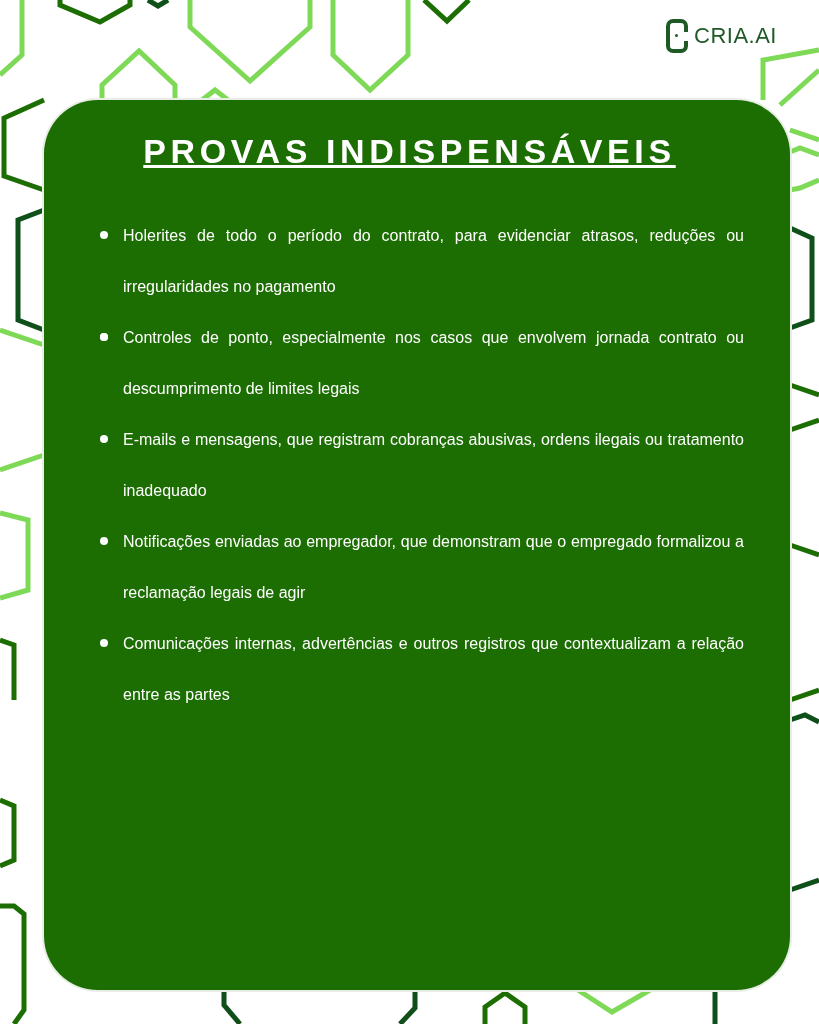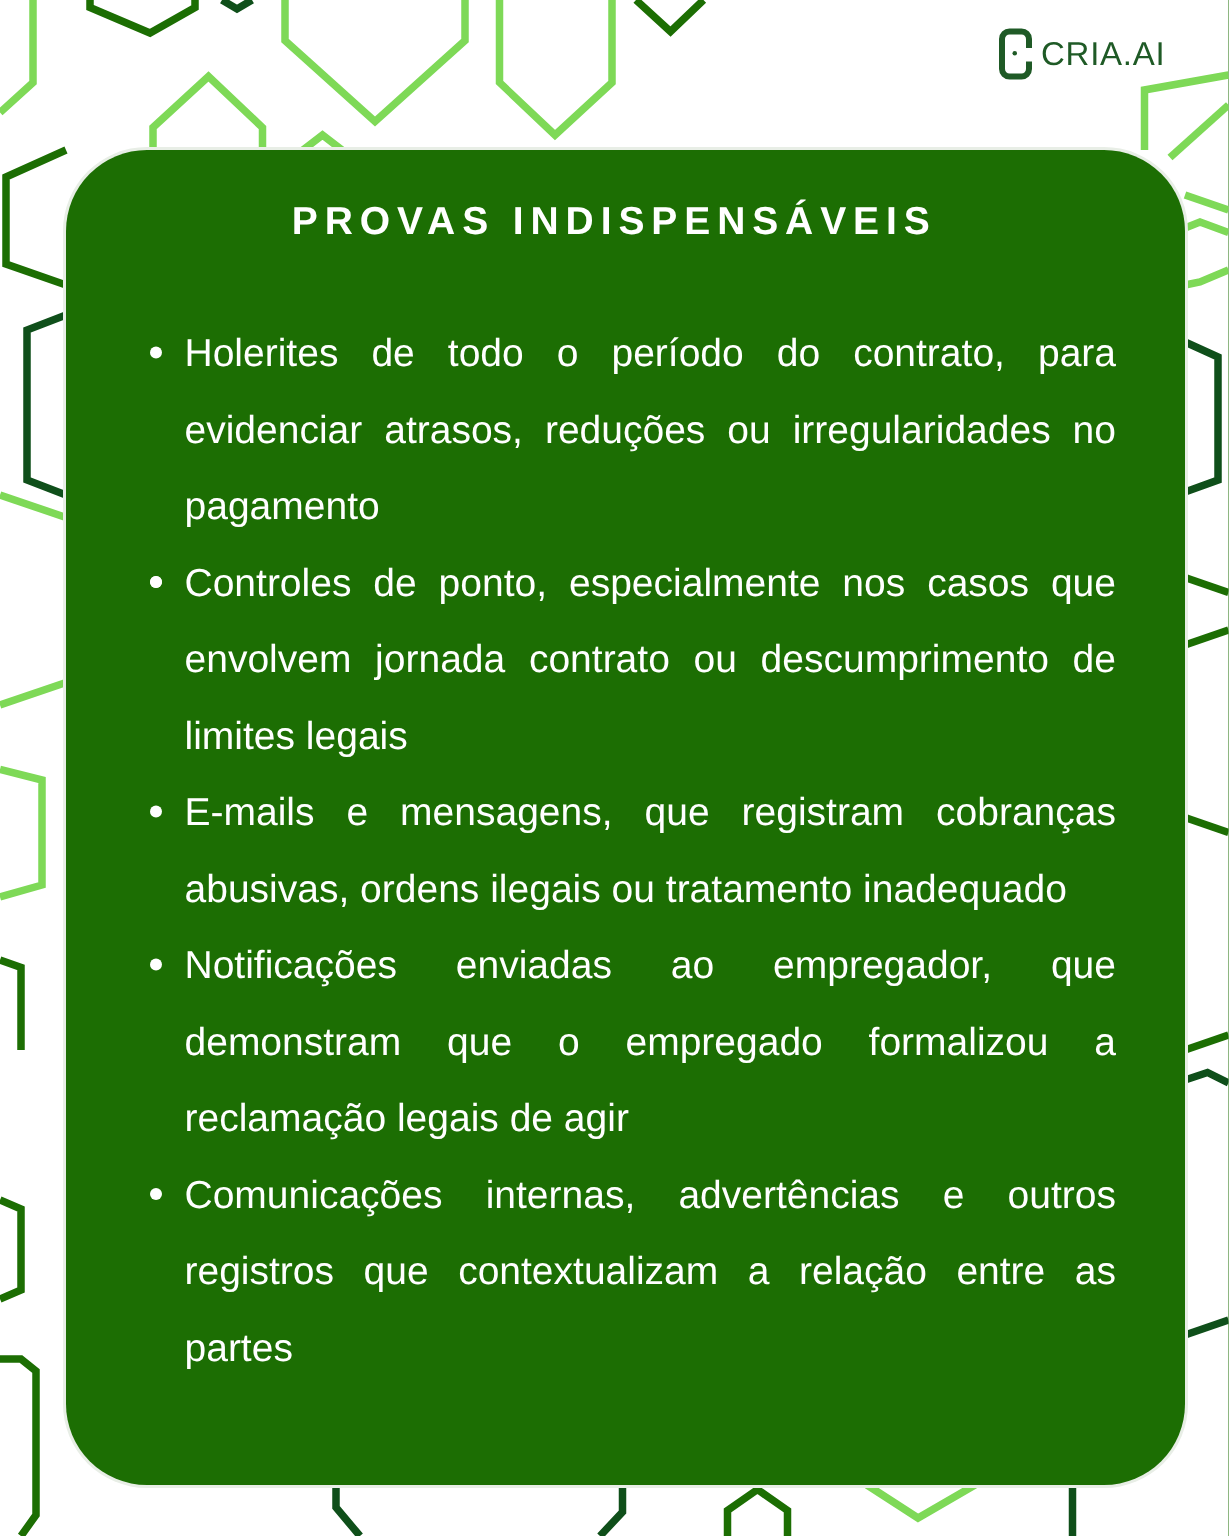--- a/index.html
+++ b/index.html
@@ -4,23 +4,23 @@
 <style>
   html, body { margin:0; padding:0; }
   body { width:819px; height:1024px; position:relative; overflow:hidden; background:#ffffff; font-family:"Liberation Sans", sans-serif; }
   .bg { position:absolute; left:0; top:0; width:819px; height:1024px; }
   .logo { position:absolute; left:666px; top:19px; display:flex; align-items:center; gap:6px; }
   .logo-mark { width:22px; height:34px; border:4px solid #1f5a26; border-radius:7px; box-sizing:border-box; position:relative; }
   .logo-mark::before { content:""; position:absolute; right:-5px; top:9px; width:5px; height:9px; background:#fff; }
   .logo-mark::after { content:""; position:absolute; left:5px; top:11px; width:3px; height:3px; background:#1f5a26; border-radius:50%; }
   .logo-text { font-size:22px; color:#1f5a26; letter-spacing:0.5px; font-weight:400; }
   .card { position:absolute; left:44px; top:100px; width:746px; height:890px; background:#1c6e03; border-radius:54px; box-shadow:0 0 0 2px #e8eee6; }
-  .title { position:absolute; left:0; right:0; top:132px; text-align:center; color:#ffffff; font-weight:700; font-size:26px; letter-spacing:4.6px; }
+  .title { position:absolute; left:0; right:0; top:132px; text-align:center; color:#ffffff; font-weight:700; font-size:34px; letter-spacing:4.6px;text-decoration:underline; }
   .list { position:absolute; left:96px; top:210px; width:648px; margin:0; padding:0; list-style:none; }
-  .item { position:relative; padding-left:27px; color:#ffffff; font-size:26px; line-height:51px; text-align:justify; font-weight:300; }
+  .item { position:relative; padding-left:27px; color:#ffffff; font-size:16px; line-height:51px; text-align:justify; font-weight:300; }
   .bullet { position:absolute; left:4px; top:21px; width:8px; height:8px; border-radius:50%; background:#ffffff; }
 </style>
 </head>
 <body>
 
 <svg class="bg" viewBox="0 0 819 1024" fill="none" stroke-linejoin="miter">
 
   <polyline points="60,0 60,5 100,22 130,5 130,0" stroke="#1c6e03" stroke-width="5"></polyline>
   <polyline points="148,0 158,6 168,0" stroke="#0f4f1a" stroke-width="5"></polyline>
   <polyline points="190,0 190,27 250,81 310,27 310,0" stroke="#7ed957" stroke-width="5"></polyline>

